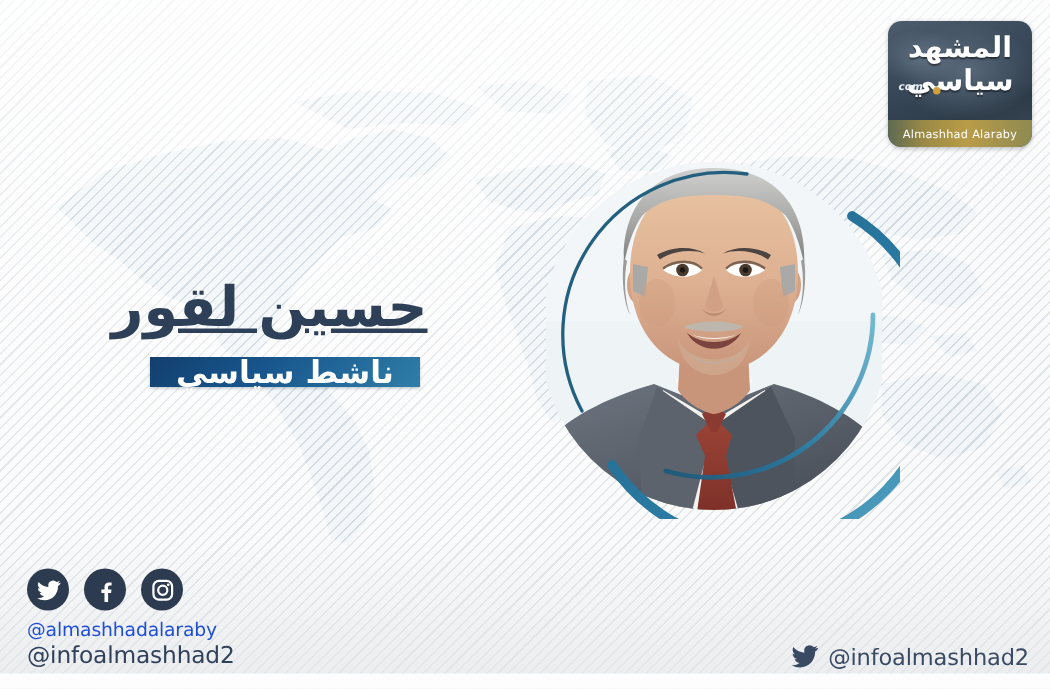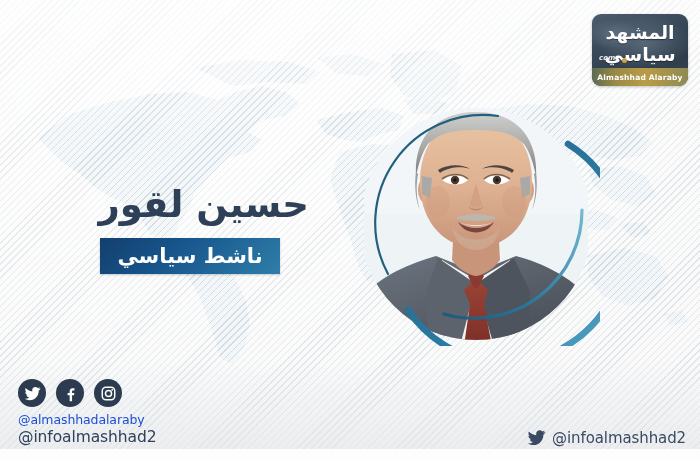--- a/index.html
+++ b/index.html
@@ -57,21 +57,21 @@
     position: absolute;
     left: 0; bottom: 0;
     width: 700px; height: 10px;
     background: #fdfdfd;
   }
 
   
   .logo {
     position: absolute;
     right: 12px; top: 14px;
-    width: 96px; height: 72px;
+    width: 96px; height: 84px;
     border-radius: 9px;
     background: linear-gradient(160deg, #4d5d6e 0%, #3a4a5b 35%, #2e3c4a 70%, #3b4957 100%);
     box-shadow: 0 1px 3px rgba(40,50,60,0.28);
     overflow: hidden;
   }
   .logo-mapfade {
     position: absolute;
     inset: 0;
     background:
       radial-gradient(ellipse 70% 55% at 55% 40%, rgba(140,158,176,0.38) 0%, rgba(140,158,176,0) 70%),
@@ -109,21 +109,21 @@
     left: 0; right: 0; bottom: 0;
     height: 18px;
     background: linear-gradient(90deg, #5d6a52 0%, #9b8a46 25%, #b99c47 55%, #8e8a52 100%);
     display: flex;
     align-items: center;
     justify-content: center;
   }
   .logo-gold span {
     font-size: 7.5px;
     color: #ffffff;
-    font-weight: bold;
+    font-weight: normal;
     letter-spacing: 0.2px;
   }
 
   
   .portrait-wrap {
     position: absolute;
     left: 352px; top: 98px;
     width: 248px; height: 248px;
   }
   .ring {
@@ -139,34 +139,35 @@
     overflow: hidden;
   }
   .photo {
     position: absolute;
     inset: 0;
   }
 
   
   .name {
     position: absolute;
-    right: 391px; top: 186px;
+    right: 415px; top: 186px;
     width: 210px;
     text-align: left;
     direction: rtl;
     font-size: 37px;
     font-weight: bold;
     color: #2e4058;
     line-height: 1;
     white-space: nowrap;
+    text-decoration: underline;
   }
   .badge {
     position: absolute;
     left: 100px; top: 238px;
-    width: 180px; height: 36px;
+    width: 180px; height: 20px;
     background: linear-gradient(135deg, #133f6e 0%, #17558c 40%, #2f7ea8 100%);
     display: flex;
     align-items: center;
     justify-content: center;
     box-shadow: 0 1px 2px rgba(30,50,75,0.25);
   }
   .badge span {
     direction: rtl;
     color: #ffffff;
     font-size: 21px;

